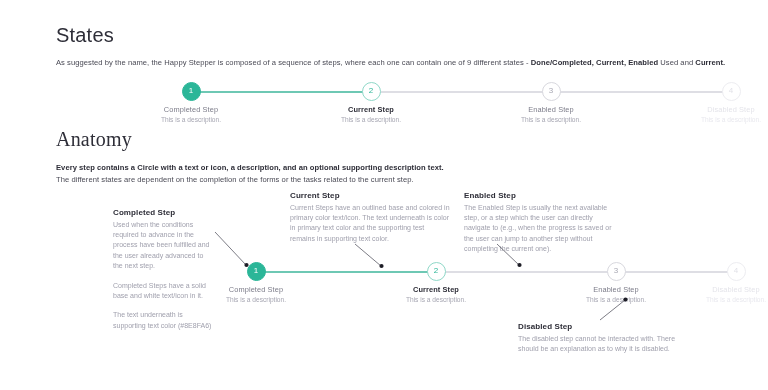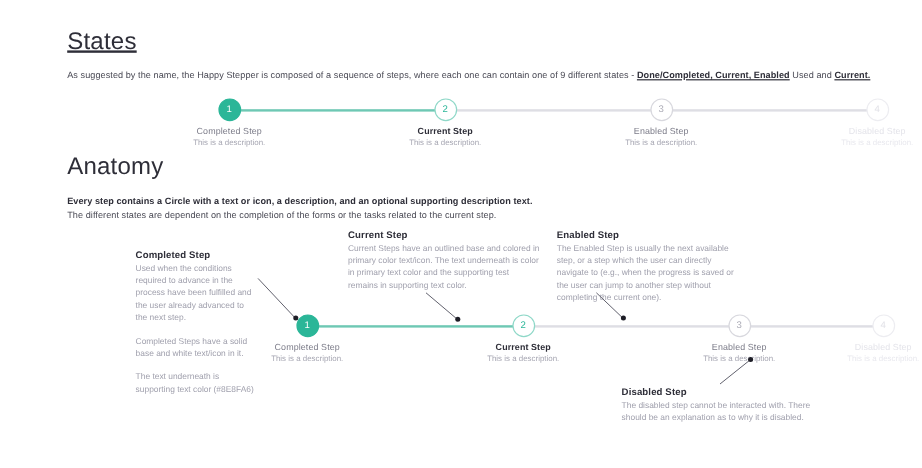--- a/index.html
+++ b/index.html
@@ -24,33 +24,33 @@
   }
 
   
   .section-title {
     position: absolute;
     font-size: 20px;
     font-weight: 400;
     color: #2e2e38;
     letter-spacing: 0.2px;
   }
-  #states-title  { left: 56px; top: 24px; text-decoration: underline; }
-  #anatomy-title { left: 56px; top: 128px; }
+  #states-title  { left: 56px; top: 24px; }
+  #anatomy-title { left: 56px; top: 128px; font-family: Liberation Serif, serif; }
 
   .body-copy {
     position: absolute;
     font-size: 7.6px;
     line-height: 11.5px;
     color: #4a4a55;
     letter-spacing: 0.05px;
   }
   #states-intro  { left: 56px; top: 57px; width: 700px; }
   #anatomy-intro { left: 56px; top: 162px; width: 500px; }
-  .body-copy b { font-weight: 700; color: #2e2e38; text-decoration: underline; }
+  .body-copy b { font-weight: 700; color: #2e2e38; }
 
   
   .stepper {
     position: absolute;
     height: 46px;
   }
   .track {
     position: absolute;
     top: 9px;
     height: 1.5px;

